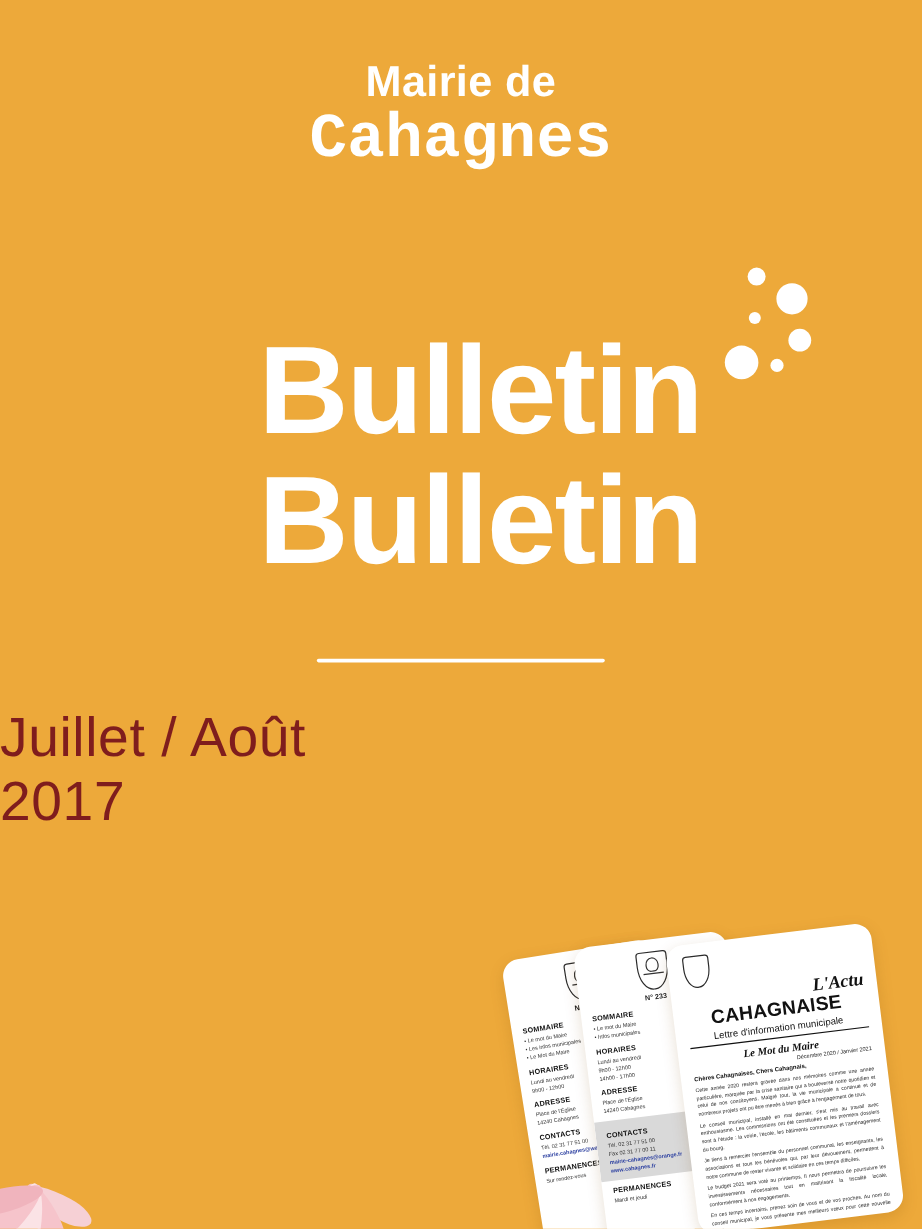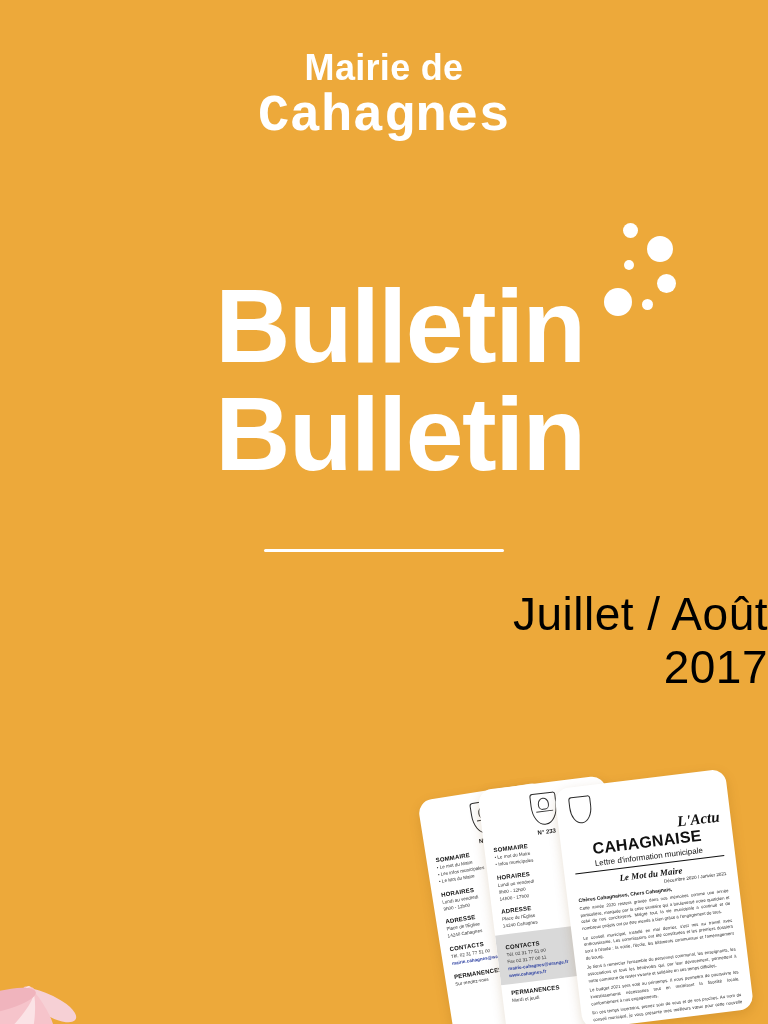--- a/index.html
+++ b/index.html
@@ -93,22 +93,22 @@
     background: #ffffff;
     border-radius: 2px;
   }
 
   
   .date-block {
     position: absolute;
     top: 588px;
     left: 0;
     right: 0;
-    text-align: right;
-    color: #000000;
+    text-align: left;
+    color: #7f1d1d;
     line-height: 1.16;
   }
   .date-block .d-line {
     display: block;
     font-size: 46px;
     font-weight: 400;
     letter-spacing: 0.5px;
   }
 
   

